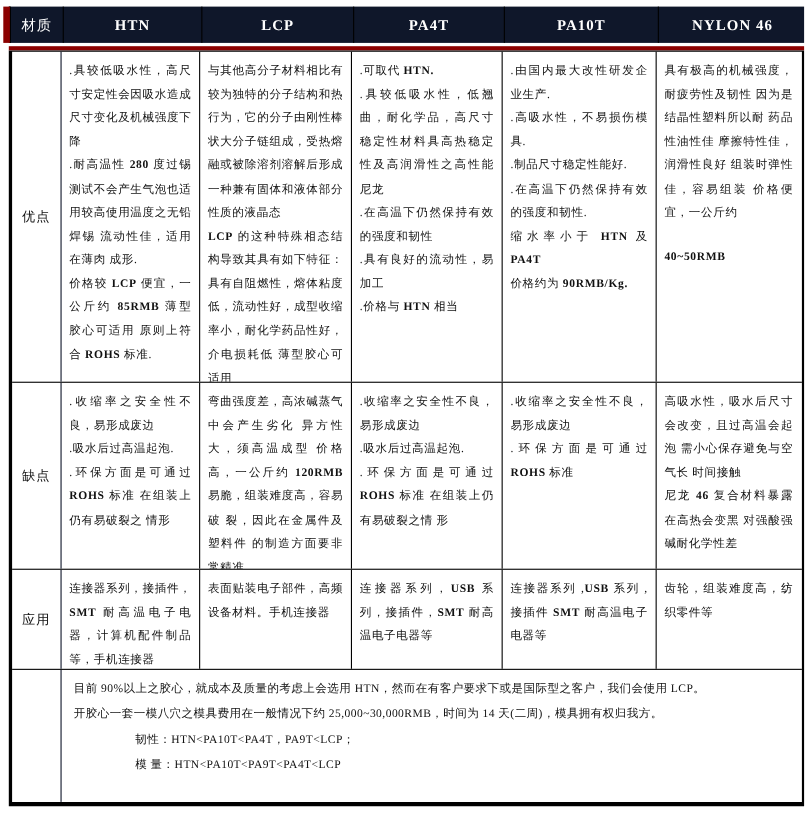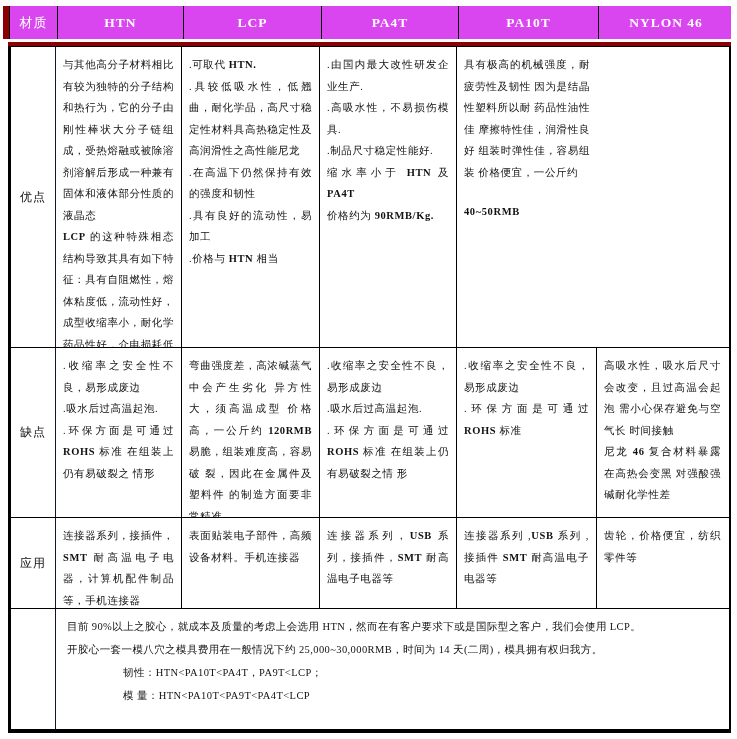--- a/index.html
+++ b/index.html
@@ -9,21 +9,21 @@
     background:#ffffff;
     font-family:"Liberation Serif","DejaVu Serif",serif;
     color:#111111;
     overflow:hidden;
   }
   *{box-sizing:border-box;}
 
   
   .hdr{
     position:absolute;left:8px;top:6px;width:723px;height:33px;
-    background:#d946ef;
+    background:#0f172a;
     display:grid;
     grid-template-columns:48px 126px 138px 137px 140px 134px;
     border-left:2px solid #000;
   }
   .hdr::before{ 
     content:"";position:absolute;left:-7px;top:0;bottom:0;width:6px;background:#8B0000;
   }
   .hcell{
     display:flex;align-items:center;justify-content:center;
     color:#ffffff;font-weight:bold;font-size:13.5px;letter-spacing:1px;
@@ -102,34 +102,40 @@
     <div class="hcell">NYLON 46</div>
   </div>
 
   <div class="rule"></div>
 
   <div class="tbody">
 
     <div class="trow r1">
       <div class="lcell">优点</div>
       <div class="cell">
+          <div class="para">.具较低吸水性，高尺寸安定性会因吸水造成尺寸变化及机械强度下降</div>
+          <div class="para">.耐高温性 <b>280</b> 度过锡测试不会产生气泡也适用较高使用温度之无铅焊锡 流动性佳，适用在薄肉 成形.</div>
+          <div class="para">价格较 <b>LCP</b> 便宜，一公斤约 <b>85RMB</b> 薄型胶心可适用 原则上符合 <b>ROHS</b> 标准.</div>
+        </div>
+      <div class="cell">
           <div class="para">与其他高分子材料相比有较为独特的分子结构和热行为，它的分子由刚性棒状大分子链组成，受热熔融或被除溶剂溶解后形成一种兼有固体和液体部分性质的液晶态</div>
           <div class="para"><b>LCP</b> 的这种特殊相态结构导致其具有如下特征：具有自阻燃性，熔体粘度低，流动性好，成型收缩率小，耐化学药品性好，介电损耗低 薄型胶心可适用</div>
         </div>
       <div class="cell">
           <div class="para">.可取代 <b>HTN.</b></div>
           <div class="para">.具较低吸水性，低翘曲，耐化学品，高尺寸稳定性材料具高热稳定性及高润滑性之高性能尼龙</div>
           <div class="para">.在高温下仍然保持有效的强度和韧性</div>
           <div class="para">.具有良好的流动性，易加工</div>
           <div class="para">.价格与 <b>HTN</b> 相当</div>
         </div>
       <div class="cell">
           <div class="para">.由国内最大改性研发企业生产.</div>
           <div class="para">.高吸水性，不易损伤模具.</div>
           <div class="para">.制品尺寸稳定性能好.</div>
+          <div class="para">.在高温下仍然保持有效的强度和韧性.</div>
           <div class="para">缩水率小于 <b>HTN</b> 及 <b>PA4T</b></div>
           <div class="para">价格约为 <b>90RMB/Kg.</b></div>
         </div>
       <div class="cell gap">
           <div class="para">具有极高的机械强度，耐疲劳性及韧性 因为是结晶性塑料所以耐 药品性油性佳 摩擦特性佳，润滑性良好 组装时弹性佳，容易组装 价格便宜，一公斤约</div>
           <div class="para"><b>40~50RMB</b></div>
         </div>
     </div>
 
     <div class="trow r2">
@@ -165,21 +171,21 @@
       <div class="cell">
           <div class="para">表面贴装电子部件，高频设备材料。手机连接器</div>
         </div>
       <div class="cell">
           <div class="para">连接器系列，<b>USB</b> 系列，接插件，<b>SMT</b> 耐高温电子电器等</div>
         </div>
       <div class="cell">
           <div class="para">连接器系列 ,<b>USB</b> 系列 ,接插件 <b>SMT</b> 耐高温电子电器等</div>
         </div>
       <div class="cell">
-          <div class="para">齿轮，价格便宜，纺织零件等</div>
+          <div class="para">齿轮，组装难度高，纺织零件等</div>
         </div>
     </div>
 
     <div class="frow">
       <div class="lcell"></div>
       <div class="fcell">
         <div class="fline">目前 90%以上之胶心，就成本及质量的考虑上会选用 HTN，然而在有客户要求下或是国际型之客户，我们会使用 LCP。</div>
         <div class="fline">开胶心一套一模八穴之模具费用在一般情况下约 25,000~30,000RMB，时间为 14 天(二周)，模具拥有权归我方。</div>
         <div class="fline ind">韧性：HTN&lt;PA10T&lt;PA4T，PA9T&lt;LCP；</div>
         <div class="fline ind">模 量：HTN&lt;PA10T&lt;PA9T&lt;PA4T&lt;LCP</div>

